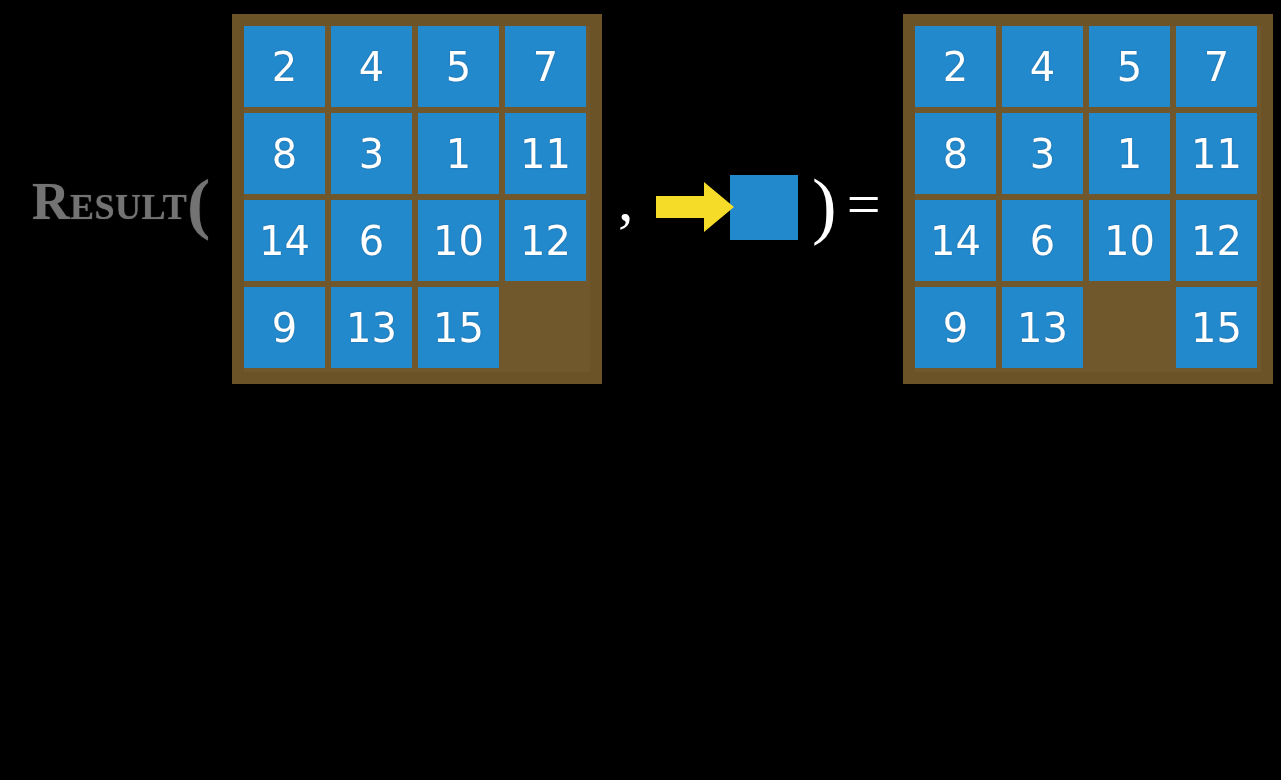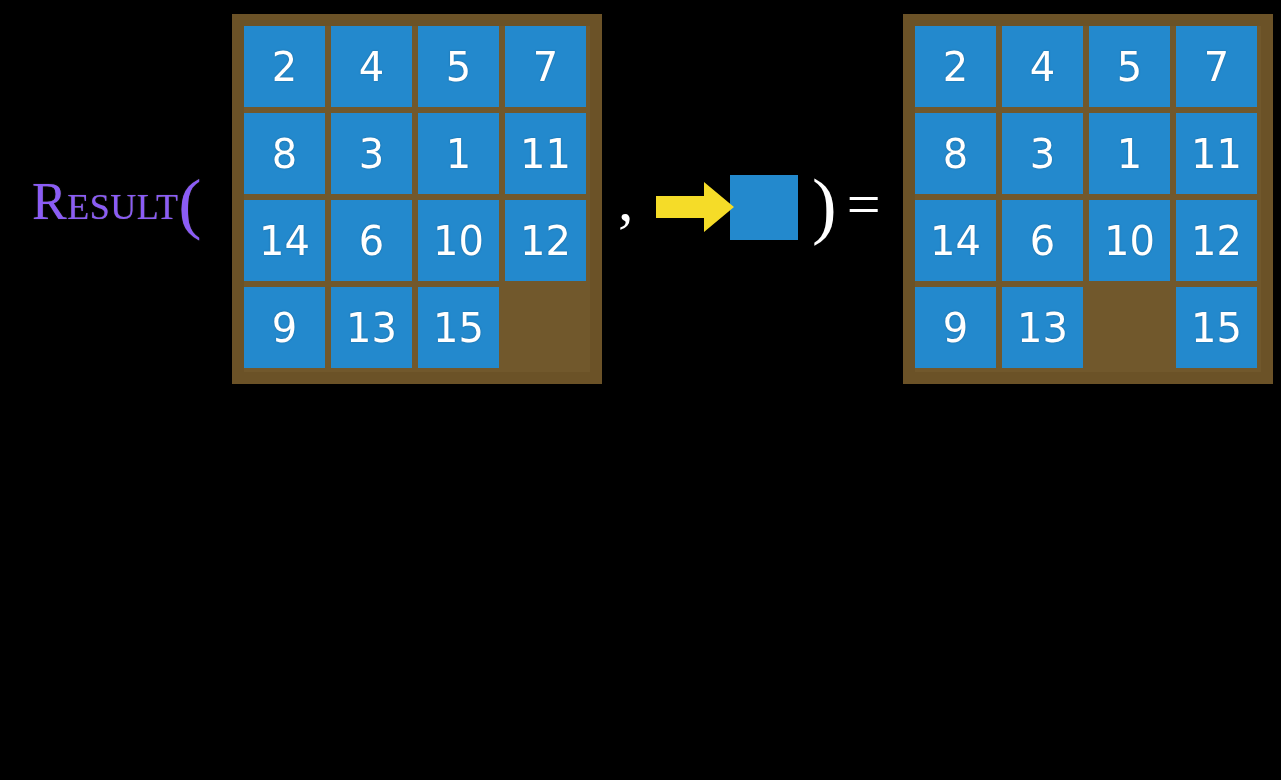--- a/index.html
+++ b/index.html
@@ -27,24 +27,24 @@
     left: 0;
     width: 1281px;
     height: 390px;
   }
   .row-1 { top: 0; }
   .row-2 { top: 390px; }
 
   
   .result-label {
     position: absolute;
-    color: #8b5cf6;
+    color: #737373;
     font-family: "Liberation Serif", serif;
     font-variant: small-caps;
-    font-weight: normal;
+    font-weight: bold;
     white-space: nowrap;
     letter-spacing: 0.5px;
     text-shadow: 0 0 1px rgba(255,255,255,0.35);
   }
   .result-label .paren {
     font-variant: normal;
     font-size: 1.32em;
     line-height: 0;
     position: relative;
     top: 0.10em;

